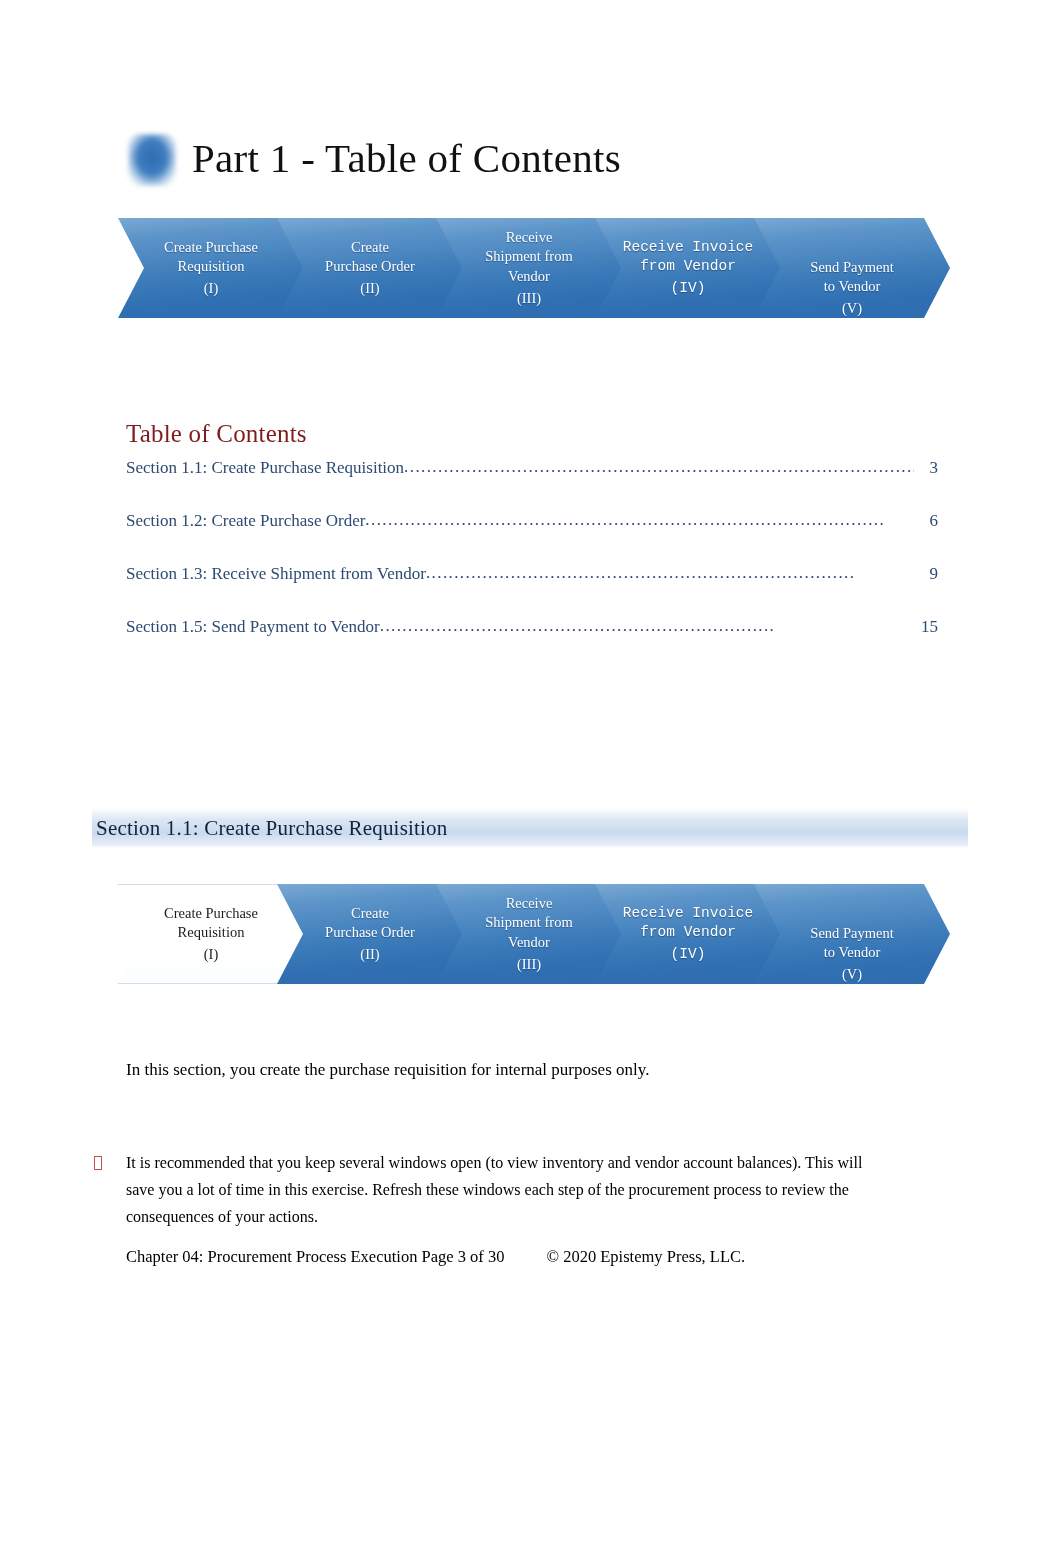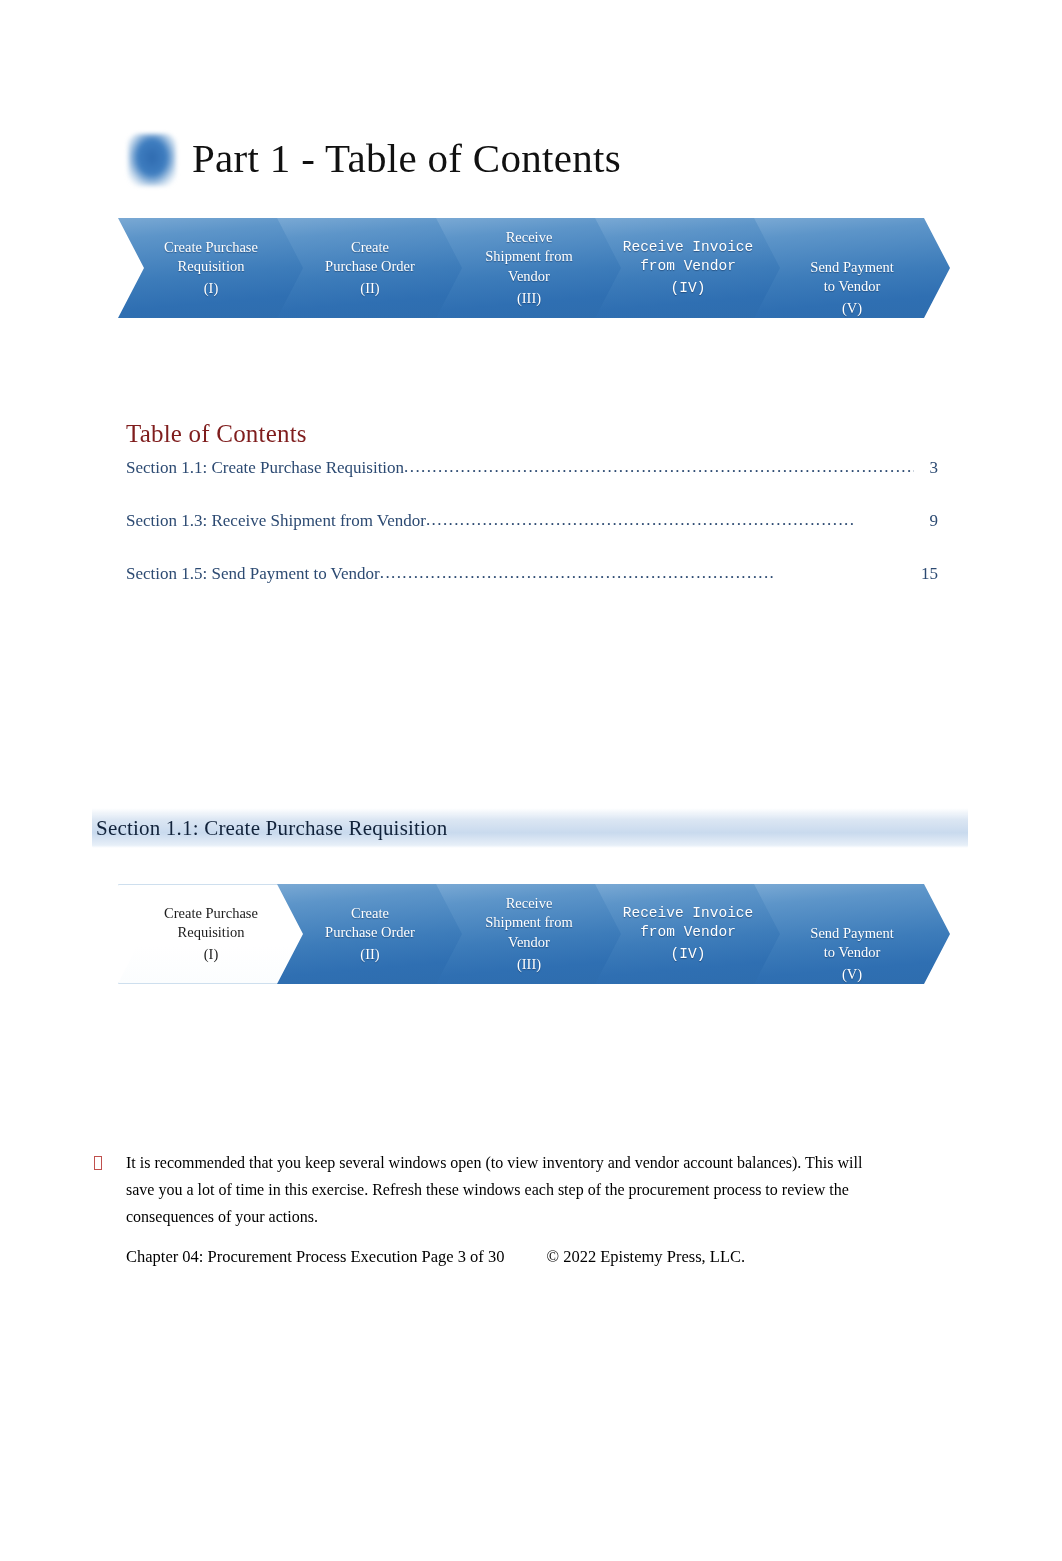--- a/index.html
+++ b/index.html
@@ -236,20 +236,25 @@
 
   <div class="toc-heading">Table of Contents</div>
 
   <div class="toc-list">
     <div class="toc-row">
       <span class="toc-text">Section 1.1: Create Purchase Requisition</span>
       <span class="toc-dots">...............................................................................................</span>
       <span class="toc-page">3</span>
     </div>
     <div class="toc-row">
+      <span class="toc-text">Section 1.2: Create Purchase Order</span>
+      <span class="toc-dots">............................................................................................</span>
+      <span class="toc-page">6</span>
+    </div>
+    <div class="toc-row">
       <span class="toc-text">Section 1.3: Receive Shipment from Vendor</span>
       <span class="toc-dots">............................................................................</span>
       <span class="toc-page">9</span>
     </div>
     <div class="toc-row">
       <span class="toc-text">Section 1.5: Send Payment to Vendor </span>
       <span class="toc-dots">......................................................................</span>
       <span class="toc-page">15</span>
     </div>
   </div>
@@ -289,24 +294,25 @@
     </div>
     <div class="chev c5">
       <span class="chev-label">
         <span>Send Payment</span><br>
         <span>to Vendor</span>
         <span class="chev-roman">(V)</span>
       </span>
     </div>
   </div>
 
+  <div class="body-line">In this section, you create the purchase requisition for internal purposes only.</div>
 
   <div class="bullet-block">
     <div class="bullet-marker"><span class="tofu"></span></div>
     <div class="bullet-text">It is recommended that you keep several windows open (to view inventory and vendor account balances). This will save you a lot of time in this exercise. Refresh these windows each step of the procurement process to review the consequences of your actions.</div>
   </div>
 
   <div class="footer">
     <span class="footer-left">Chapter 04: Procurement Process Execution Page 3 of 30</span>
-    <span class="footer-right">© 2022 Epistemy Press, LLC.</span>
+    <span class="footer-right">© 2020 Epistemy Press, LLC.</span>
   </div>
 
 </div>
 
 </body></html>

